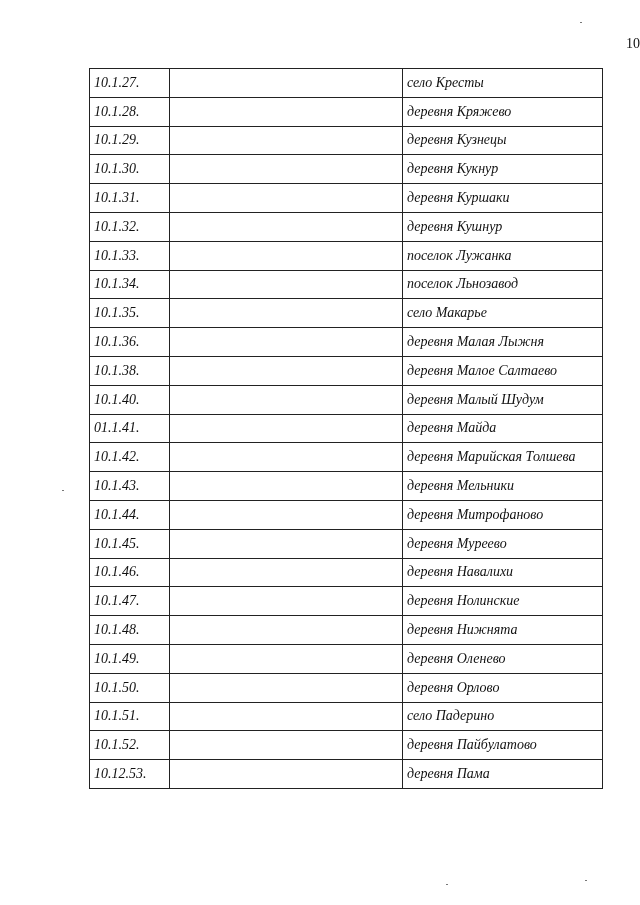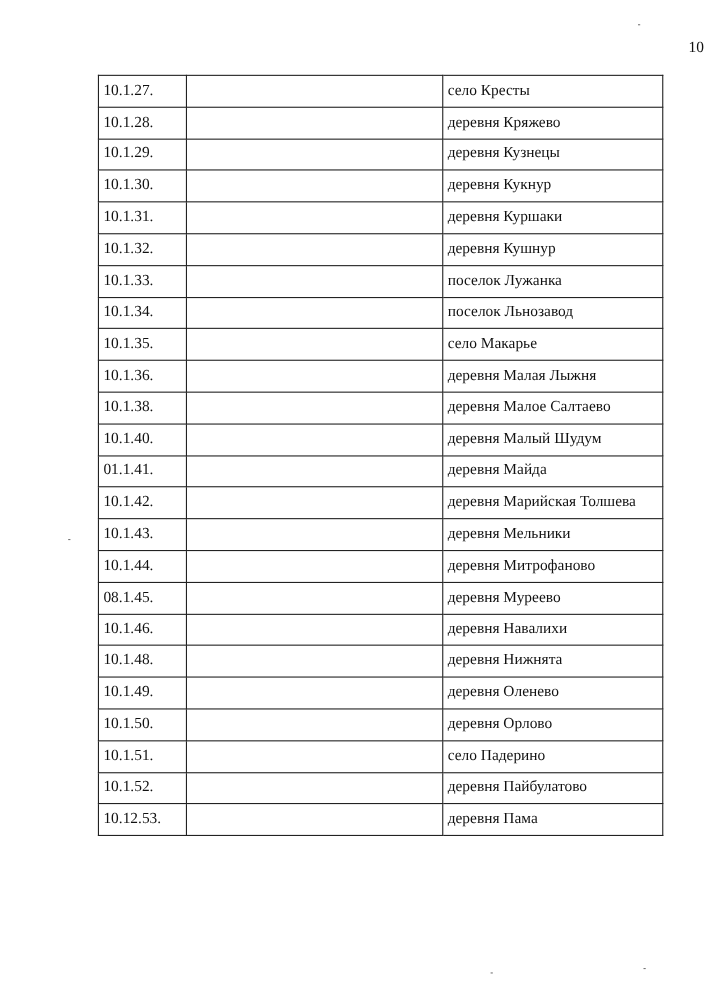--- a/index.html
+++ b/index.html
@@ -7,21 +7,21 @@
     width: 640px; height: 905px; position: relative; overflow: hidden;
     font-family: "Liberation Serif", "DejaVu Serif", serif;
     color: #111;
   }
   .page-number {
     position: absolute; top: 36px; left: 0; width: 100%;
     text-align: right; font-size: 14px;
     margin-left: 24px; width: 616px;
   }
   .table-wrap {
-    position: absolute; left: 89px; top: 68px; width: 513px;
+    position: absolute; left: 89px; top: 68px; width: 513px; font-style: italic;
   }
   table {
     border-collapse: collapse; width: 513px; table-layout: fixed;
   }
   td {
     border: 1.3px solid #222;
     height: 27.8px; padding: 0 0 0 4px;
     font-size: 14px; line-height: 14px;
     vertical-align: middle; white-space: nowrap; overflow: hidden;
   }
@@ -117,28 +117,33 @@
           <td>10.1.43.</td>
           <td></td>
           <td>деревня Мельники</td>
         </tr>
         <tr>
           <td>10.1.44.</td>
           <td></td>
           <td>деревня Митрофаново</td>
         </tr>
         <tr>
-          <td>08.1.45.</td>
+          <td>10.1.45.</td>
           <td></td>
           <td>деревня Муреево</td>
         </tr>
         <tr>
           <td>10.1.46.</td>
           <td></td>
           <td>деревня Навалихи</td>
+        </tr>
+        <tr>
+          <td>10.1.47.</td>
+          <td></td>
+          <td>деревня Нолинские</td>
         </tr>
         <tr>
           <td>10.1.48.</td>
           <td></td>
           <td>деревня Нижнята</td>
         </tr>
         <tr>
           <td>10.1.49.</td>
           <td></td>
           <td>деревня Оленево</td>

